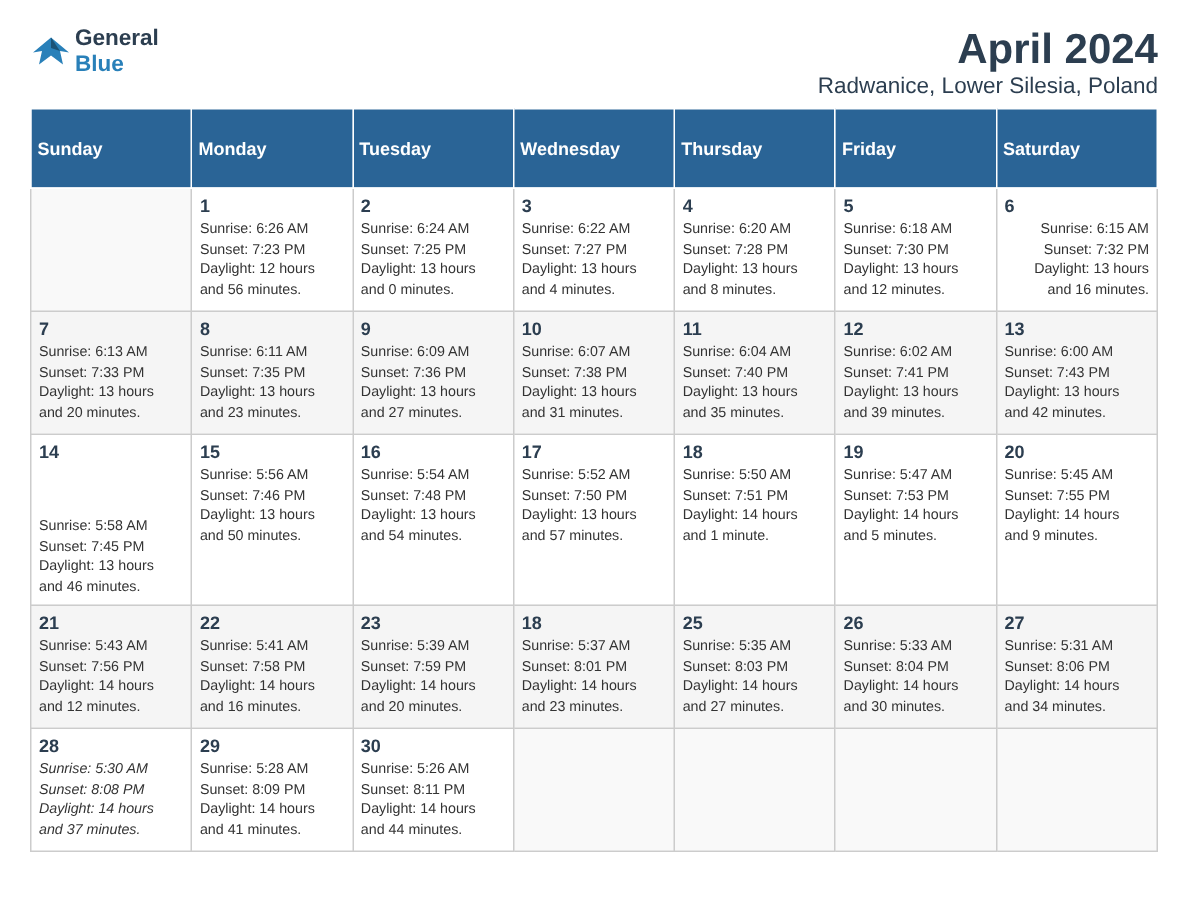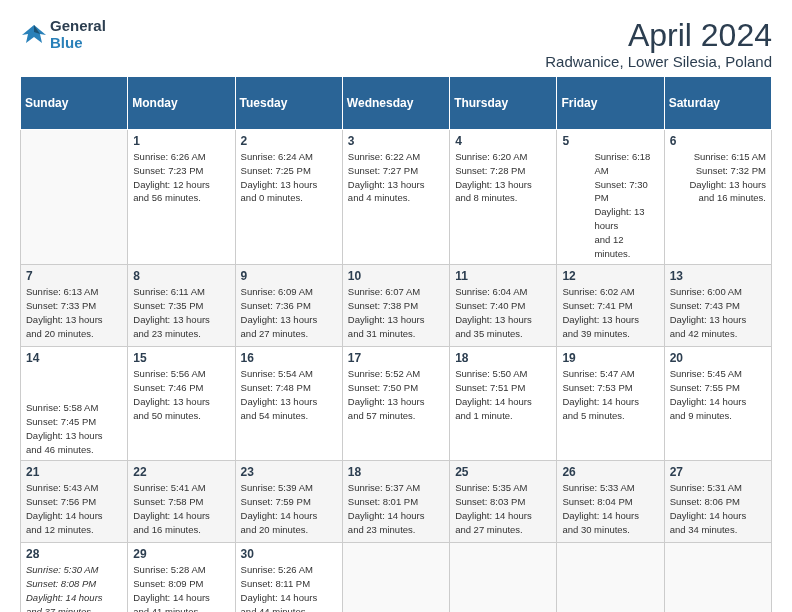--- a/index.html
+++ b/index.html
@@ -41,22 +41,22 @@
       color: #2980b9;
     }
     .logo-bird {
       width: 28px;
       height: 28px;
     }
     .title-block {
       text-align: right;
     }
     .title-main {
-      font-size: 32px;
-      font-weight: normal;
+      font-size: 28px;
+      font-weight: bold;
       color: #2c3e50;
       line-height: 1.1;
     }
     .title-sub {
       font-size: 15px;
       color: #2c3e50;
       font-weight: normal;
     }
     table {
       width: 100%;
@@ -162,21 +162,21 @@
           </td>
           <td>
             <span class="day-number">4</span>
             <div class="day-info" style="white-space: pre-line;">Sunrise: 6:20 AM
 Sunset: 7:28 PM
 Daylight: 13 hours
 and 8 minutes.</div>
           </td>
           <td>
             <span class="day-number">5</span>
-            <div class="day-info" style="white-space: pre-line; margin-left: 32px;">Sunrise: 6:18 AM
+            <div class="day-info" style="white-space: pre-line;">Sunrise: 6:18 AM
 Sunset: 7:30 PM
 Daylight: 13 hours
 and 12 minutes.</div>
           </td>
           <td>
             <span class="day-number">6</span>
             <div class="day-info" style="white-space: pre-line; text-align: right;">Sunrise: 6:15 AM
 Sunset: 7:32 PM
 Daylight: 13 hours
 and 16 minutes.</div>

